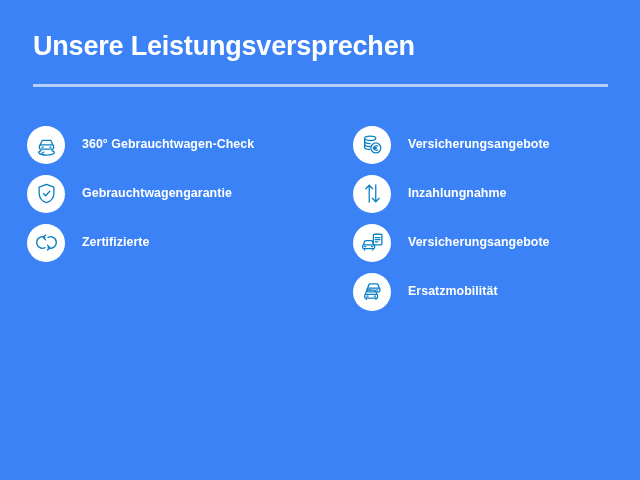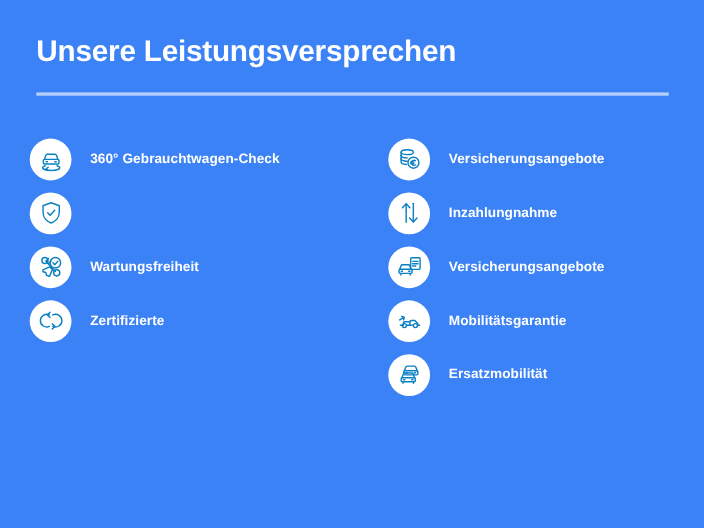--- a/index.html
+++ b/index.html
@@ -163,36 +163,23 @@
       </div>
 
 
       <div class="feature">
         <span class="icon-badge">
           <svg viewBox="0 0 24 24">
             <path d="M12 2.4 4.3 5.3v6.2c0 4.6 3.2 8.6 7.7 10.1 4.5-1.5 7.7-5.5 7.7-10.1V5.3z"></path>
             <path d="M8.7 11.9l2.3 2.4 4.4-4.7"></path>
           </svg>
         </span>
-      </div>
-
-      <div class="feature">
-        <span class="icon-badge">
-          <svg viewBox="0 0 24 24">
-            <circle cx="16" cy="8.2" r="5"></circle>
-            <path d="M13.7 8.2l1.7 1.8 3-3.2"></path>
-            <path d="M9.5 4.1 6.9 6.7l2.5 2.5 2.6-2.6"></path>
-            <circle cx="6.1" cy="6.1" r="2.9"></circle>
-            <path d="M8.2 8.2 16 16.4"></path>
-            <circle cx="17.3" cy="17.8" r="2.9"></circle>
-            <path d="M4.2 14.9l6.6-2.7 2.4 2.5-2.8 6.4-2.8-1-.7-2.6-2.6-.7z"></path>
-          </svg>
-        </span>
-        <span class="feature-label">Wartungsfreiheit</span>
-      </div>
+        <span class="feature-label">Gebrauchtwagengarantie</span>
+      </div>
+
 
       <div class="feature">
         <span class="icon-badge">
           <svg viewBox="0 0 24 24">
             <path d="M10.4 6.6a6 6 0 1 0 0 10.8"></path>
             <path d="M10.9 4.1 8.4 6.6l2.5 2.5"></path>
             <path d="M13.6 17.4a6 6 0 1 0 0-10.8"></path>
             <path d="M13.1 19.9l2.5-2.5-2.5-2.5"></path>
           </svg>
         </span>
@@ -236,35 +223,20 @@
             <rect x="1.8" y="14.4" width="12.4" height="3.9" rx="1"></rect>
             <path d="M3.9 16.3h1.2M11 16.3h1.2"></path>
             <path d="M3.6 18.3v1.6M12.4 18.3v1.6"></path>
             <rect x="12.9" y="3.4" width="8.9" height="11.1" rx="1"></rect>
             <path d="M14.8 6.9h5.1M14.8 9.1h5.1M14.8 11.3h2.8"></path>
           </svg>
         </span>
         <span class="feature-label">Versicherungsangebote</span>
       </div>
 
-      <div class="feature">
-        <span class="icon-badge">
-          <svg viewBox="0 0 24 24">
-            <path d="M9.4 16.4h5.1"></path>
-            <path d="M3.1 16.4h1.4"></path>
-            <path d="M21.4 16.4h-1.5"></path>
-            <path d="M12.1 16.4v-3.1c0-.8.6-1.4 1.4-1.4h3.4l2.7 3.1v1.4"></path>
-            <path d="M5.9 16.4v-1.9c0-.8.6-1.5 1.5-1.5h4.7"></path>
-            <circle cx="7" cy="16.7" r="1.9"></circle>
-            <circle cx="17.4" cy="16.7" r="1.9"></circle>
-            <path d="M2.4 11.3l4.3-2.5M6.7 8.8L4.3 7.9M6.7 8.8l-.5 2.5"></path>
-          </svg>
-        </span>
-        <span class="feature-label">Mobilitätsgarantie</span>
-      </div>
 
       <div class="feature">
         <span class="icon-badge">
           <svg viewBox="0 0 24 24">
             <path d="M7 8.4 8.2 5c.2-.6.7-1 1.3-1h7c.6 0 1.1.4 1.3 1l1.2 3.4"></path>
             <rect x="6.3" y="8.4" width="13.4" height="3.9" rx="1"></rect>
             <path d="M8.5 10.3h1.2M16.3 10.3h1.2"></path>
             <path d="M4.6 15 5.8 11.6c.2-.6.7-1 1.3-1h7c.6 0 1.1.4 1.3 1L16.6 15"></path>
             <rect x="3.9" y="15" width="13.4" height="3.9" rx="1"></rect>
             <path d="M6.1 16.9h1.2M13.9 16.9h1.2"></path>

